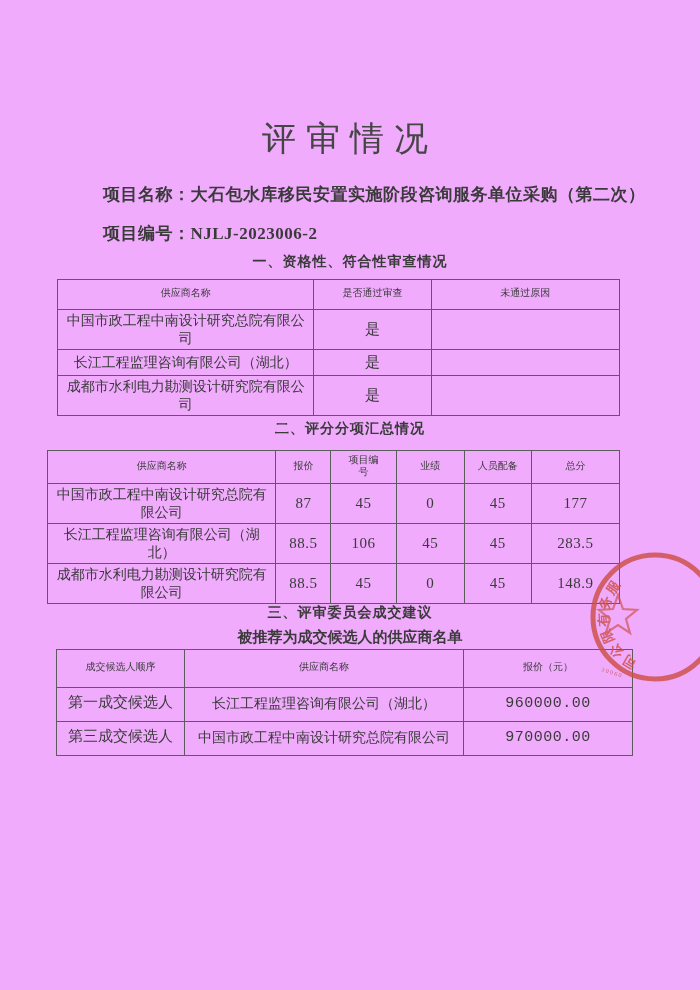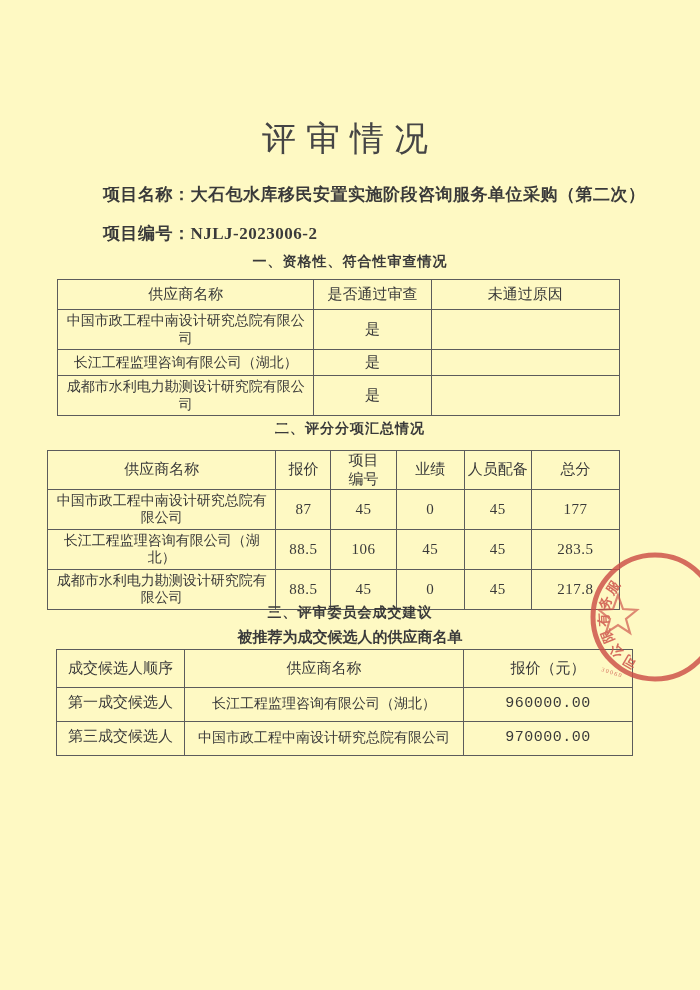--- a/index.html
+++ b/index.html
@@ -1,18 +1,18 @@
 <!DOCTYPE html>
 <html><head>
 <meta charset="utf-8">
 <style>
   html,body{margin:0;padding:0;background:#e9e9e9;}
   .page{
     position:relative;width:700px;height:990px;margin:0 auto;
-    background:#fef9c3;overflow:hidden;
+    background:#f0abfc;overflow:hidden;
     font-family:"Liberation Serif","DejaVu Serif",serif;
     color:#3c3c3c;
   }
   .doc-title{
     position:absolute;top:116px;left:0;width:100%;
     text-align:center;font-size:34px;font-weight:500;
     letter-spacing:10px;color:#454545;margin:0;
   }
   .meta-line{
     position:absolute;left:103px;
@@ -33,21 +33,21 @@
   }
   table{
     position:absolute;border-collapse:collapse;table-layout:fixed;
     background:transparent;
   }
   td,th{
     border:1px solid #5c5c5c;text-align:center;vertical-align:middle;
     font-weight:400;padding:2px 3px;line-height:1.25;color:#3a3a3a;
     overflow:hidden;
   }
-  th{font-size:15px;}
+  th{font-size:10px;font-family:Liberation Mono, monospace;}
   .t1{left:57px;top:279px;width:563px;}
   .t1 .hrow{height:30px;}
   .t1 .drow{height:26px;}
   .t2{left:47px;top:450px;width:573px;}
   .t2 .hrow{height:33px;}
   .t2 .drow-tall{height:38px;}
   .t2 .drow-short{height:26px;}
   .t2 .th-wrap{padding:0 13px;}
   .t3{left:56px;top:649px;width:577px;}
   .t3 .hrow{height:38px;}
@@ -141,21 +141,21 @@
       <td class="cell-num">45</td>
       <td class="cell-num">45</td>
       <td class="cell-num">283.5</td>
     </tr>
     <tr class="drow-tall">
       <td class="cell-name">成都市水利电力勘测设计研究院有限公司</td>
       <td class="cell-num">88.5</td>
       <td class="cell-num">45</td>
       <td class="cell-num">0</td>
       <td class="cell-num">45</td>
-      <td class="cell-num">217.8</td>
+      <td class="cell-num">148.9</td>
     </tr>
   </tbody>
     </table>
 
   <div class="sec-heading sec3-heading">三、评审委员会成交建议</div>
   <div class="sec3-subheading">被推荐为成交候选人的供应商名单</div>
 
   <table class="t3">
     <colgroup>
         <col style="width:125px">

